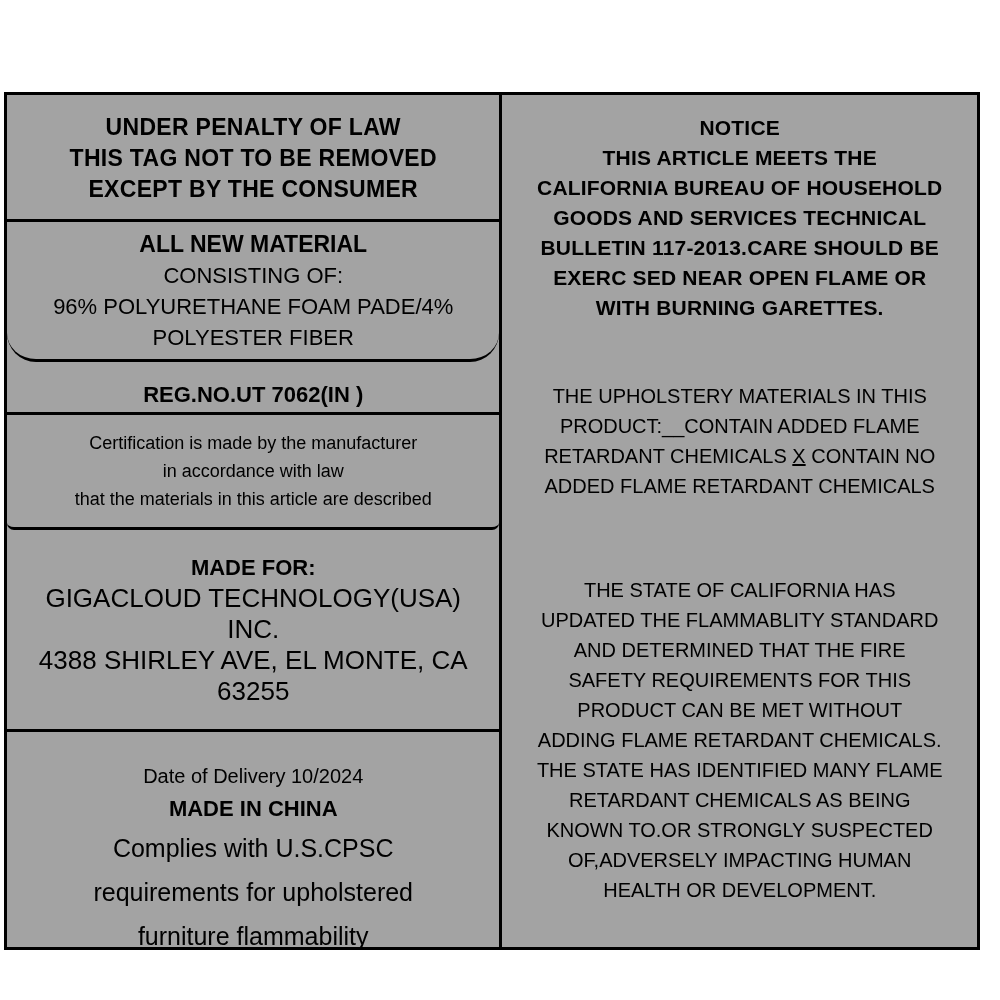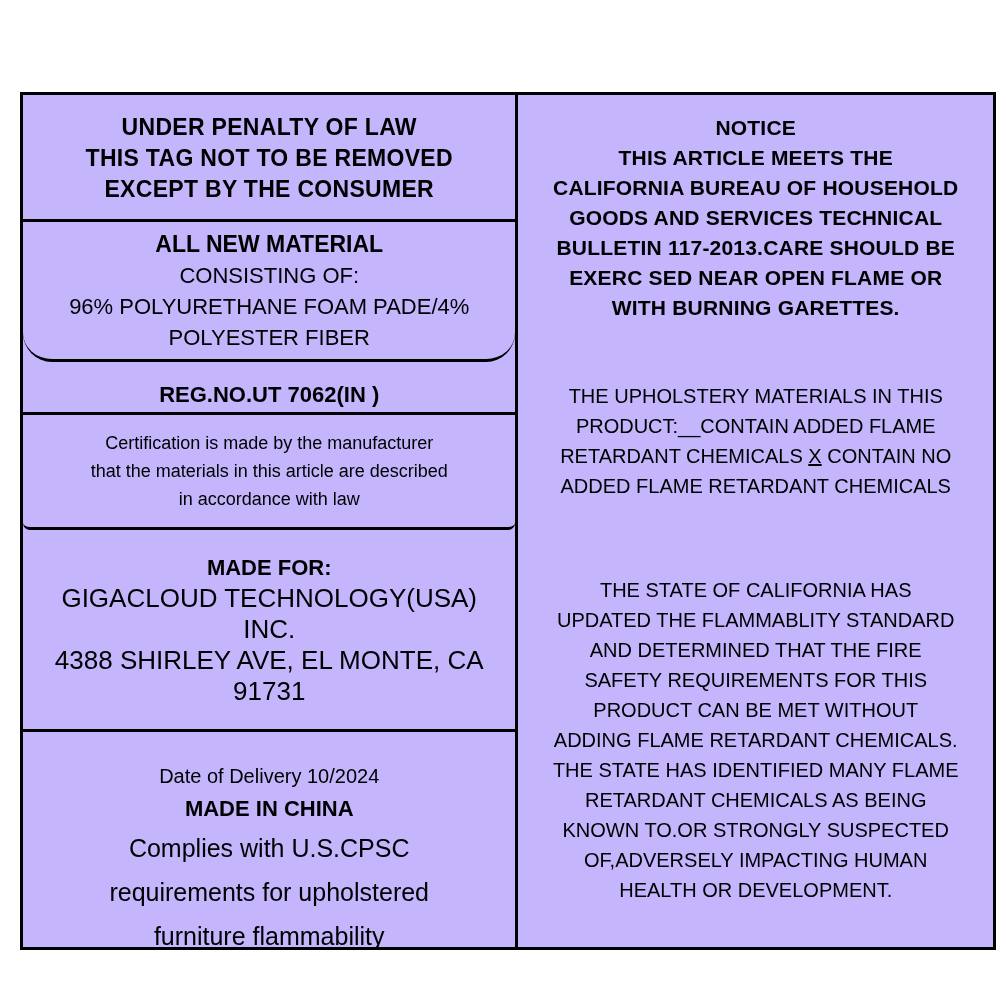--- a/index.html
+++ b/index.html
@@ -7,28 +7,28 @@
     padding: 0;
     width: 1000px;
     height: 1000px;
     background: #ffffff;
     font-family: "Liberation Sans", sans-serif;
     color: #000000;
   }
 
   .tag-wrap {
     position: absolute;
-    left: 20px;
+    left: 4px;
     top: 92px;
     width: 976px;
     height: 858px;
     box-sizing: border-box;
     border: 3px solid #000;
     display: flex;
-    background: #c4b5fd;
+    background: #a3a3a3;
   }
 
   .col {
     box-sizing: border-box;
     display: flex;
     flex-direction: column;
   }
 
   .col-left {
     width: 497px;
@@ -188,29 +188,29 @@
       <span class="line">96% POLYURETHANE FOAM PADE/4%</span>
       <span class="line">POLYESTER FIBER</span>
     </div>
 
     <div class="cell blk-reg">
       <span class="line">REG.NO.UT 7062(IN )</span>
     </div>
 
     <div class="cell blk-cert">
       <span class="line">Certification is made by the manufacturer</span>
+      <span class="line">in accordance with law</span>
       <span class="line">that the materials in this article are described</span>
-      <span class="line">in accordance with law</span>
     </div>
 
     <div class="cell blk-madefor">
       <span class="line hdr">MADE FOR:</span>
       <span class="line">GIGACLOUD TECHNOLOGY(USA) INC.</span>
       <span class="line">4388 SHIRLEY AVE, EL MONTE, CA</span>
-      <span class="line">91731</span>
+      <span class="line">63255</span>
     </div>
 
     <div class="cell last blk-delivery">
       <span class="line date">Date of Delivery 10/2024</span>
       <span class="line made">MADE IN CHINA</span>
       <span class="line comply">Complies with U.S.CPSC</span>
       <span class="line comply">requirements for upholstered</span>
       <span class="line comply">furniture flammability</span>
     </div>
 

